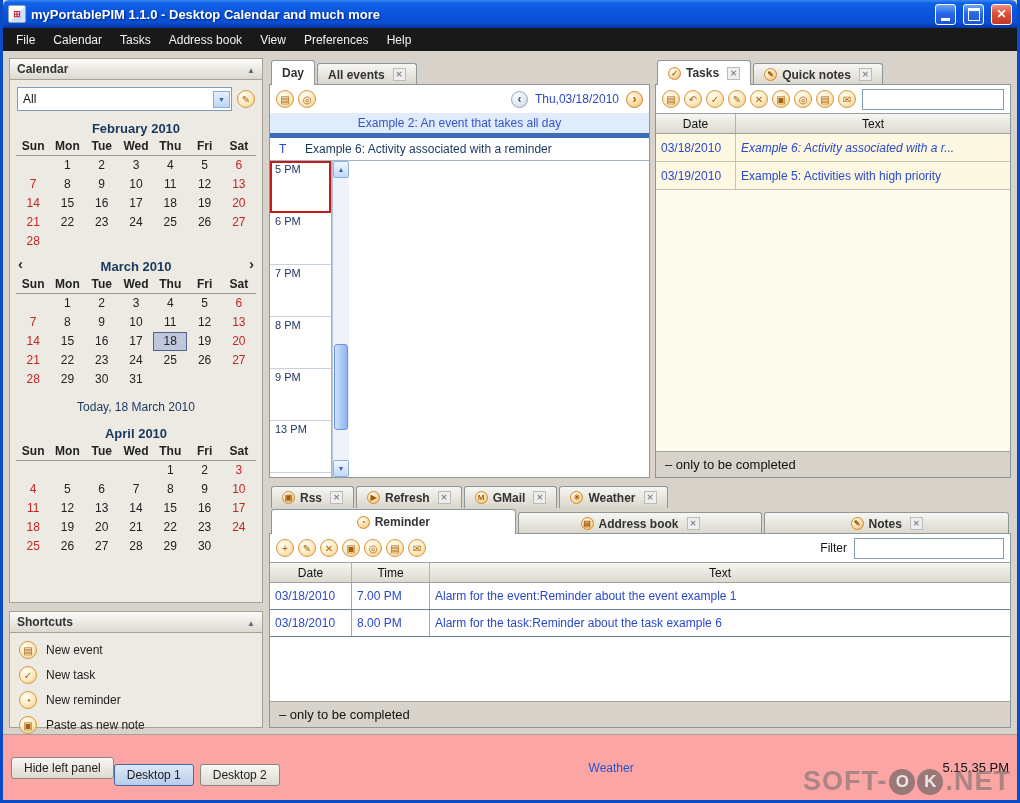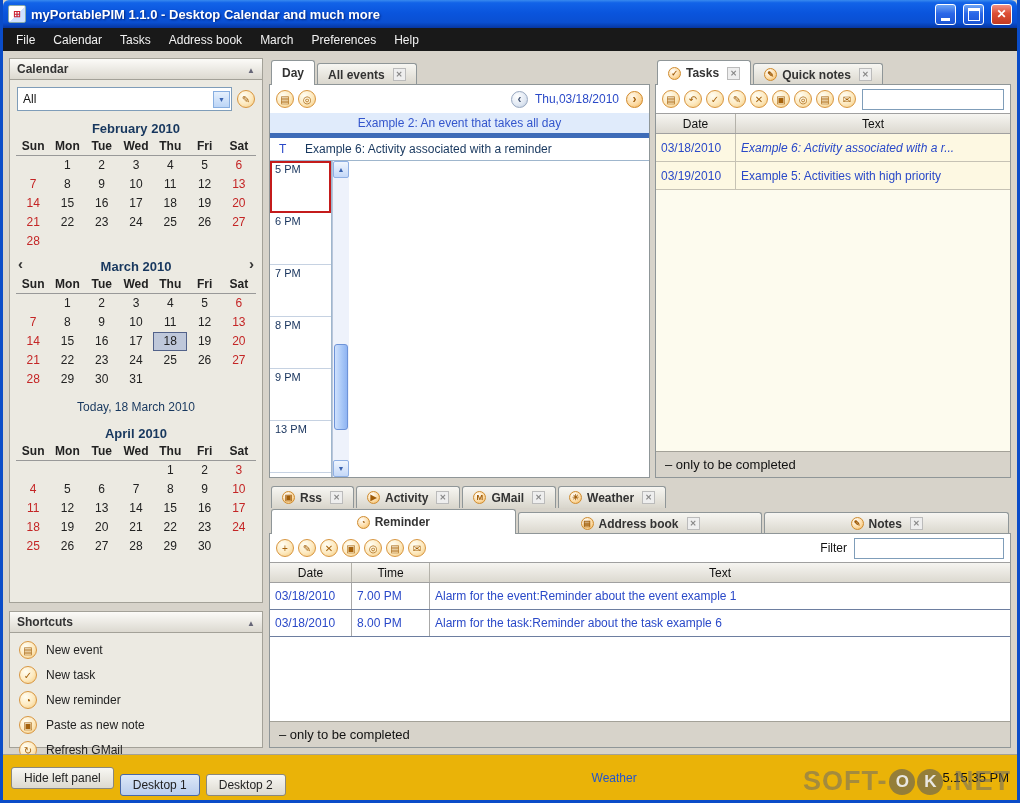--- a/index.html
+++ b/index.html
@@ -124,21 +124,21 @@
   .rdate{flex:0 0 82px;border-right:1px solid #a8a8a8;}
   .rtime{flex:0 0 78px;border-right:1px solid #a8a8a8;}
   .rtext{flex:1;}
 
   .panel-footer{flex:0 0 26px;background:#d7d3ca;border-top:1px solid #a3a198;display:flex;align-items:center;padding:0 9px;font-size:13px;color:#111;margin-top:auto;text-align:center;}
   .filter-label{font-size:12px;color:#111;margin-right:3px;}
   .tabstrip.big{flex:0 0 26px;padding:1px 2px 0;}
   .tabstrip.big .tab{flex:1;justify-content:center;}
 
   
-  .statusbar{flex:0 0 31px;border-top:1px solid #a3a198;display:flex;align-items:center;gap:6px;padding:4px 8px;background:#eab308;}
+  .statusbar{flex:0 0 31px;border-top:1px solid #a3a198;display:flex;align-items:center;padding:14px 8px;background:#fca5a5;}
   .sb-button{height:22px;padding:0 12px;background:linear-gradient(180deg,#f8f7f3,#dcd9d0);border:1px solid #8a887e;border-radius:3px;font-size:12px;color:#222;}
   .sb-button.active{background:linear-gradient(180deg,#dce8f8,#b9cdec);border-color:#4868a8;}
   #desktop-buttons{display:flex;gap:6px;margin-top:15px;}
   .weather-link{margin-left:auto;color:#2255cc;font-size:12px;}
   .sb-time{margin-left:auto;font-size:13px;color:#111;}
 
   .watermark{position:absolute;right:6px;bottom:3px;display:flex;align-items:center;gap:2px;z-index:10;pointer-events:none;}
   .wm-text{font-size:27px;font-weight:bold;color:rgba(105,105,105,.55);letter-spacing:1px;}
   .wm-circle{width:26px;height:26px;border-radius:50%;background:rgba(90,90,90,.6);color:rgba(240,240,240,.92);font-size:17px;font-weight:bold;display:flex;align-items:center;justify-content:center;}
 </style>
@@ -153,21 +153,21 @@
     <span class="winbtn min"></span>
     <span class="winbtn max"></span>
     <span class="winbtn close"></span>
   </div>
 
   <div class="menubar">
       <span class="menu-item">File</span>
       <span class="menu-item">Calendar</span>
       <span class="menu-item">Tasks</span>
       <span class="menu-item">Address book</span>
-      <span class="menu-item">March</span>
+      <span class="menu-item">View</span>
       <span class="menu-item">Preferences</span>
       <span class="menu-item">Help</span>
     </div>
 
   <div class="content">
 
     <div class="left-panel">
       <div class="section cal-section">
         <div class="section-header">
           <span>Calendar</span>
@@ -451,21 +451,21 @@
 
       <div class="bottom-panel">
         <div class="tabstrip small">
             <div class="tab">
               <span class="tab-icon">▣</span>
               <span class="tab-label">Rss</span>
               <span class="tab-close">✕</span>
             </div>
             <div class="tab">
               <span class="tab-icon">▶</span>
-              <span class="tab-label">Activity</span>
+              <span class="tab-label">Refresh</span>
               <span class="tab-close">✕</span>
             </div>
             <div class="tab">
               <span class="tab-icon">M</span>
               <span class="tab-label">GMail</span>
               <span class="tab-close">✕</span>
             </div>
             <div class="tab">
               <span class="tab-icon">☀</span>
               <span class="tab-label">Weather</span>

